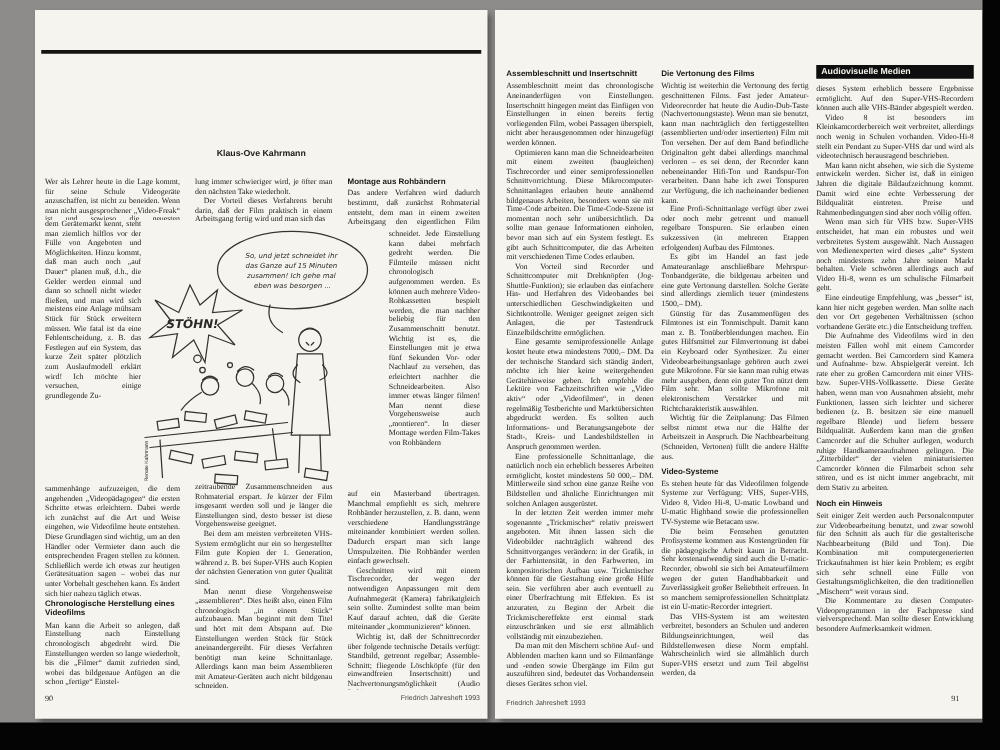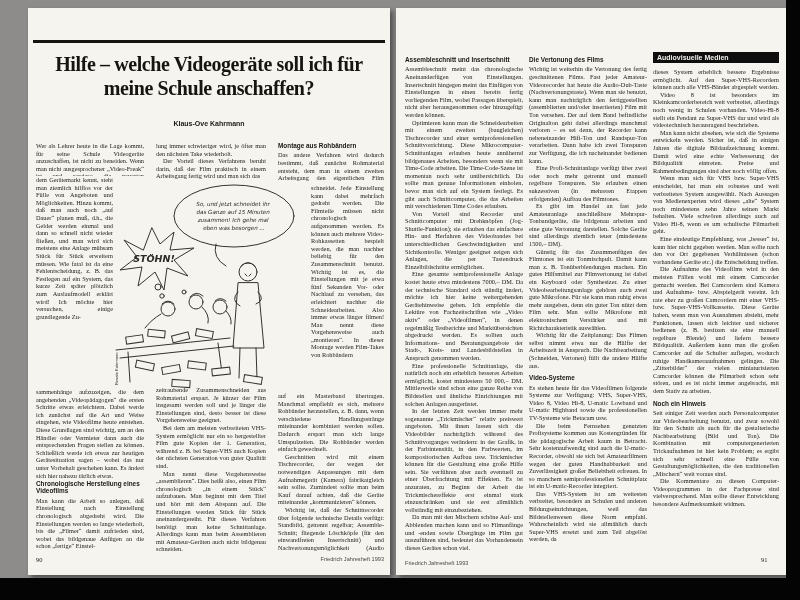--- a/index.html
+++ b/index.html
@@ -25,21 +25,20 @@
           font-weight:bold;font-size:7px;line-height:11px;padding:0 0 0 4px;}
   .pgnum{position:absolute;font-size:6.5px;color:#2a2823;}
   .foot{position:absolute;font-size:5.6px;color:#4a4840;font-family:"Liberation Sans",sans-serif;}
   svg text{fill:#2b2a26;}
 </style>
 </head>
 <body>
 
 <div class="page page-left">
   <div class="title-rule"></div>
-  <h1 class="title">Hilfe – welche Videogeräte soll ich für meine Schule anschaffen?</h1>
   <div class="author">Klaus-Ove Kahrmann</div>
 
   <div class="abs body-col" style="left:8px;top:134px;width:108px;height:34px;">
     <p>Wer als Lehrer heute in die Lage kommt, für seine Schule Videogeräte anzuschaffen, ist nicht zu beneiden. Wenn man nicht ausgesprochener „Video-Freak“ ist und sowieso die neuesten Entwicklungen auf</p>
   </div>
   <div class="abs body-col" style="left:8px;top:168px;width:77px;height:212px;">
     <p>dem Gerätemarkt kennt, steht man ziemlich hilflos vor der Fülle von Angeboten und Möglichkeiten. Hinzu kommt, daß man auch noch „auf Dauer“ planen muß, d.h., die Gelder werden einmal und dann so schnell nicht wieder fließen, und man wird sich meistens eine Anlage mühsam Stück für Stück erweitern müssen. Wie fatal ist da eine Fehlentscheidung, z. B. das Festlegen auf ein System, das kurze Zeit später plötzlich zum Auslaufmodell erklärt wird! Ich möchte hier versuchen, einige grundlegende Zu-</p>
   </div>
   <div class="abs body-col" style="left:8px;top:380px;width:108px;height:90px;">
     <p>sammenhänge aufzuzeigen, die dem angehenden „Videopädagogen“ die ersten Schritte etwas erleichtern. Dabei werde ich zunächst auf die Art und Weise eingehen, wie Videofilme heute entstehen. Diese Grundlagen sind wichtig, um an den Händler oder Vermieter dann auch die entsprechenden Fragen stellen zu können. Schließlich werde ich etwas zur heutigen Gerätesituation sagen – wobei das nur unter Vorbehalt geschehen kann. Es ändert sich hier nahezu täglich etwas.</p>

